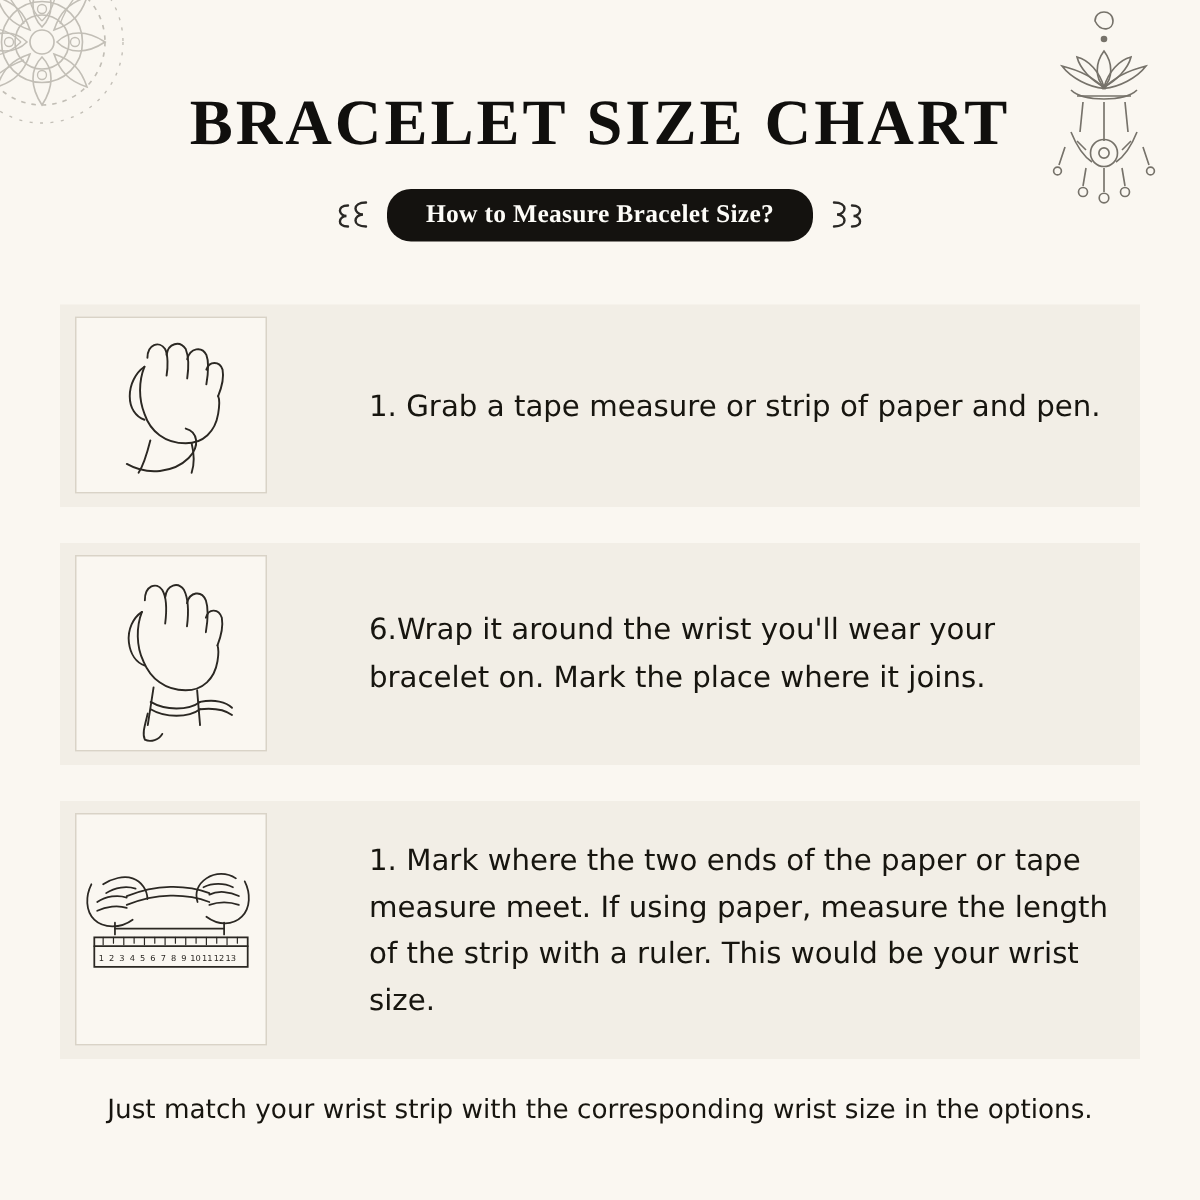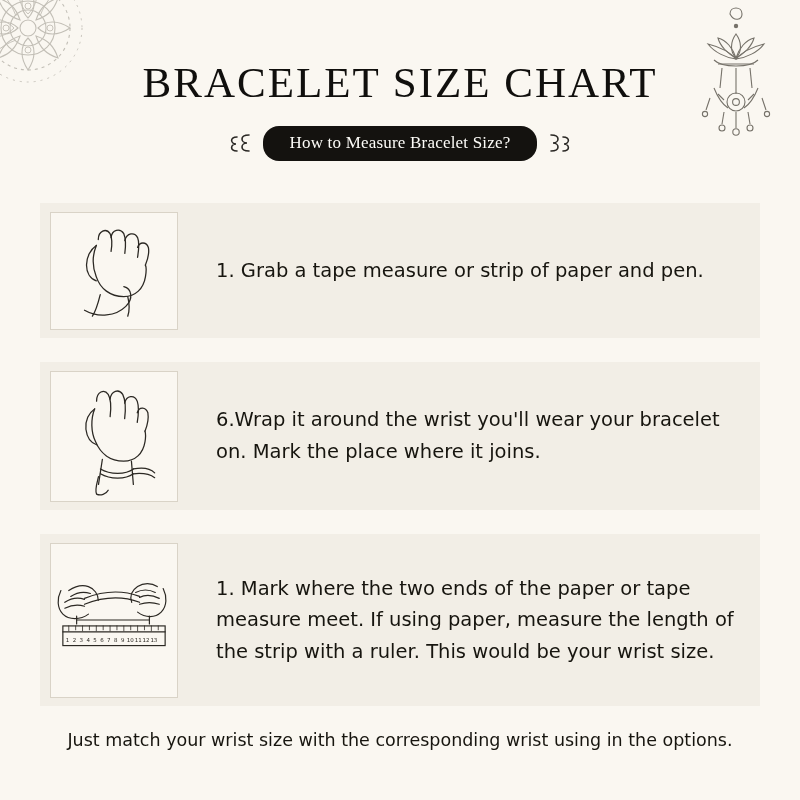--- a/index.html
+++ b/index.html
@@ -39,21 +39,21 @@
   .title {
     position: absolute;
     top: 58px;
     left: 0;
     width: 800px;
     text-align: center;
     font-family: "Liberation Serif", serif;
     font-size: 43px;
     letter-spacing: 2.0px;
     color: #100f0d;
-    font-weight: 400;
+    font-weight: 700;
   }
 
   .subtitle-row {
     position: absolute;
     top: 126px;
     left: 0;
     width: 800px;
     display: flex;
     align-items: center;
     justify-content: center;
@@ -64,39 +64,40 @@
     height: 26px;
     opacity: 0.9;
   }
   .subtitle-pill {
     background: #14120f;
     color: #fdfcf8;
     border-radius: 16px;
     padding: 7px 26px 8px 26px;
     font-family: "Liberation Serif", serif;
     font-size: 17px;
-    font-weight: 400;
+    font-weight: 700;
     letter-spacing: 0.2px;
     white-space: nowrap;
   }
 
   
   .steps {
     position: absolute;
     top: 203px;
     left: 40px;
     width: 720px;
   }
   .step {
     position: relative;
     background: #f2eee6;
     display: flex;
-    align-items: flex-end;
+    align-items: flex-start;
     margin-bottom: 24px;
     box-sizing: border-box;
+    gap: 30px;
   }
   .step-1 { height: 135px; }
   .step-2 { height: 148px; }
   .step-3 { height: 172px; }
 
   .thumb {
     flex: 0 0 auto;
     width: 128px;
     margin: 8px 0 8px 10px;
     background: #faf7f1;
@@ -339,13 +340,13 @@
         <path d="M22 74 L96 74"></path>
         <path d="M22 70 L22 78"></path>
         <path d="M96 70 L96 78"></path>
       </svg>
     </div>
     <div class="step-text">1. Mark where the two ends of the paper or tape measure meet. If using paper, measure the length of the strip with a ruler. This would be your wrist size.</div>
   </div>
 
 </div>
 
-<div class="footer-note">Just match your wrist size with the corresponding wrist using in the options.</div>
+<div class="footer-note">Just match your wrist strip with the corresponding wrist size in the options.</div>
 
 </body></html>

